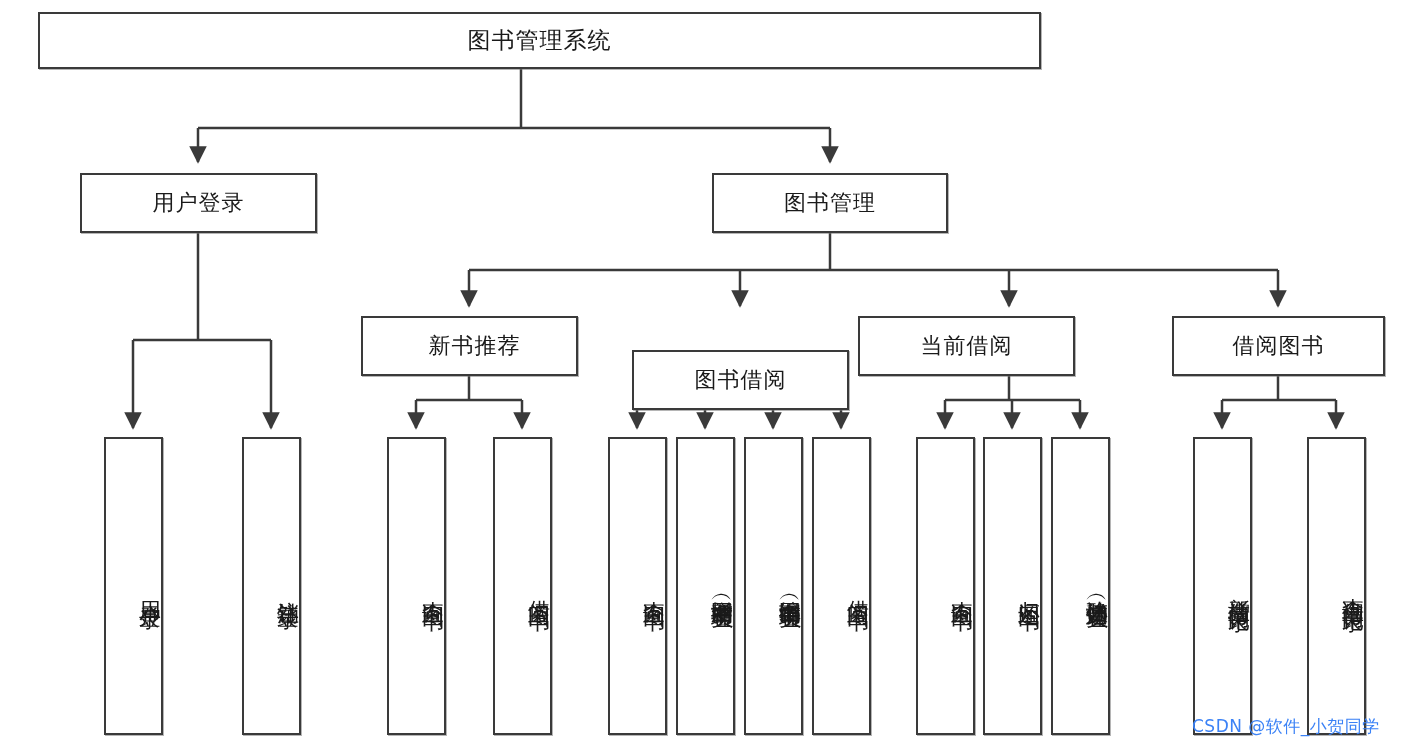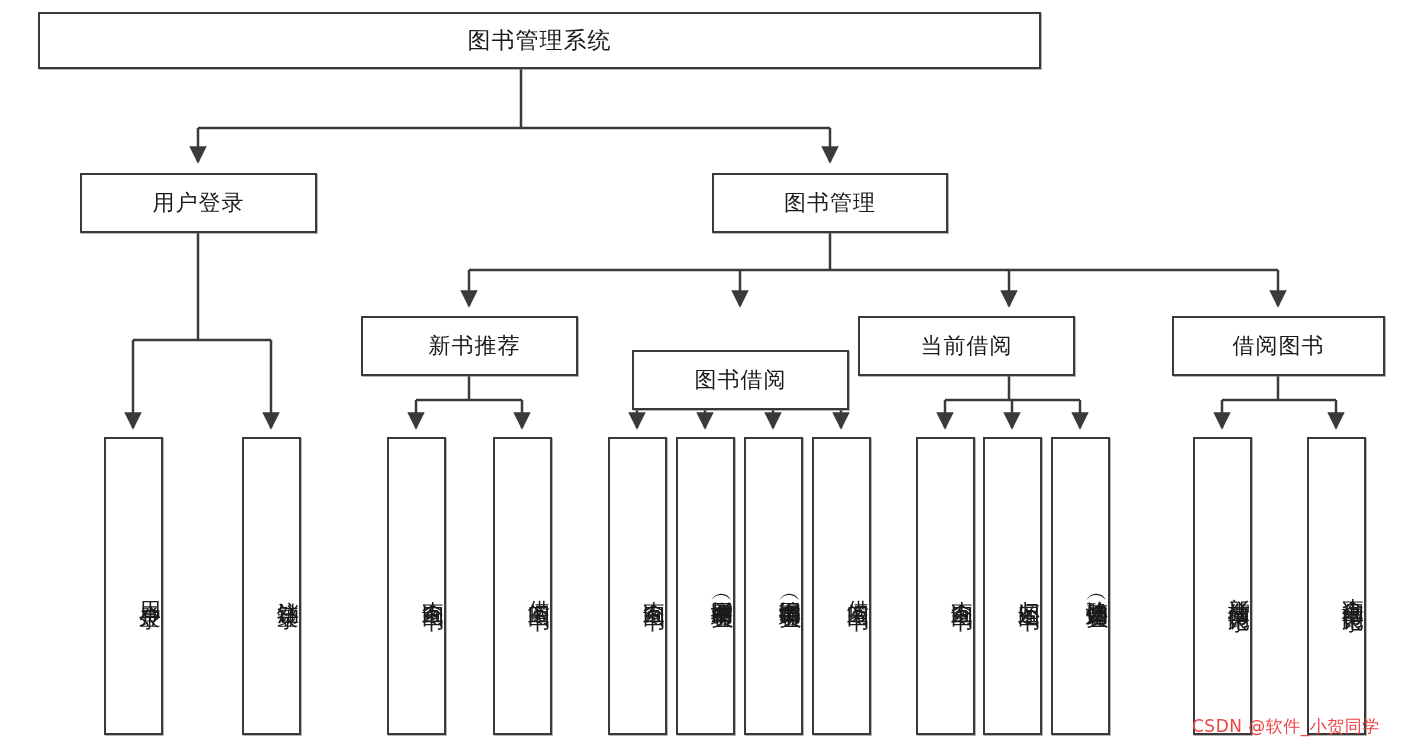--- a/index.html
+++ b/index.html
@@ -51,21 +51,21 @@
     justify-content: center;
     padding-top: 6px;
     line-height: 1.0;
   }
   .node.vert.tall {
     padding-top: 2px;
     letter-spacing: 1px;
   }
   .watermark {
     position: absolute;
-    color: #ef4444;
+    color: #3b82f6;
     font-size: 17px;
     white-space: nowrap;
     letter-spacing: 0.5px;
   }
 </style>
 </head>
 <body>
 
 <div id="canvas">
 

